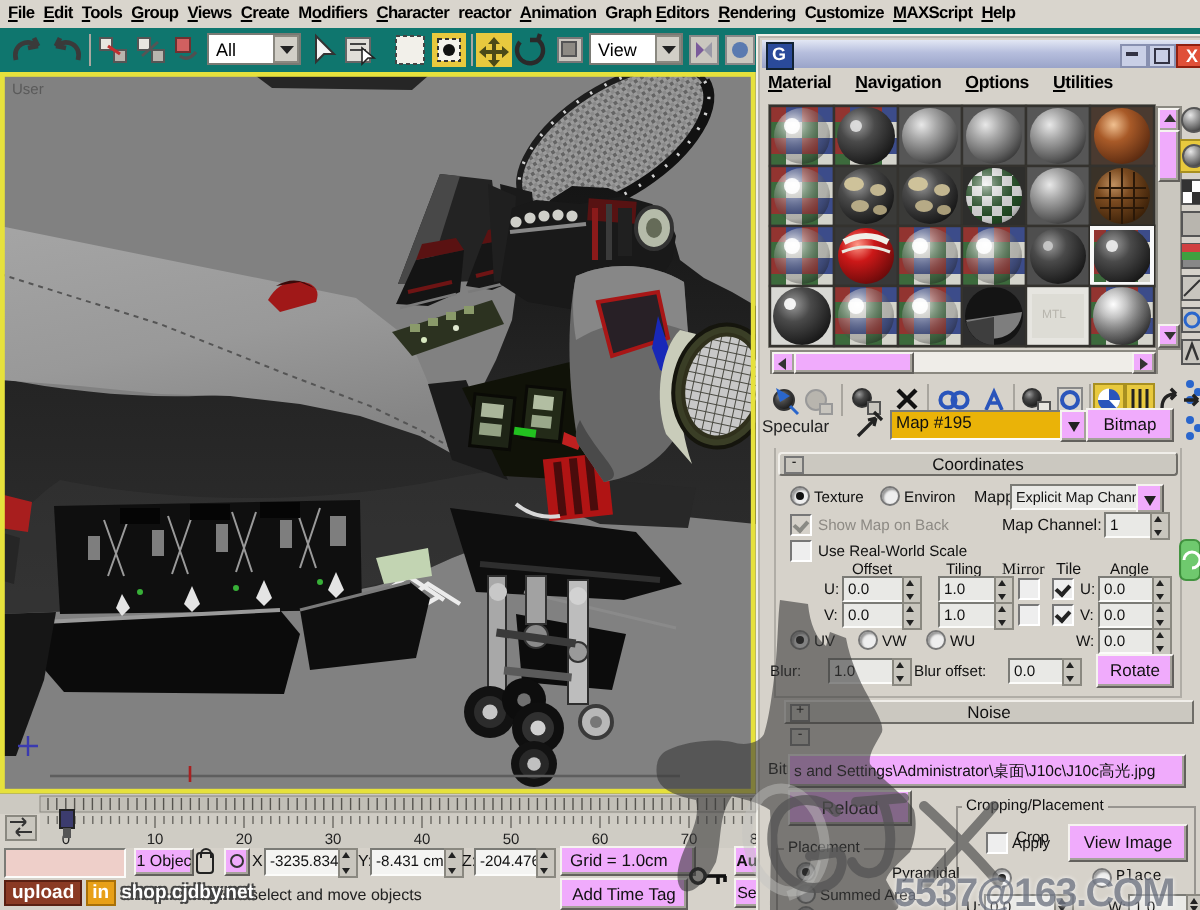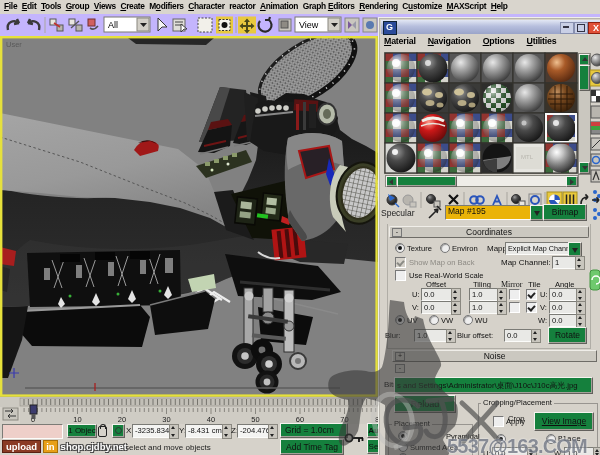--- a/index.html
+++ b/index.html
@@ -1,40 +1,40 @@
 <!DOCTYPE html>
 <html><head>
 <meta charset="utf-8">
 <style>
 html,body{margin:0;padding:0;}
 body{width:600px;height:455px;position:relative;background:#d6d2ca;font-family:"Liberation Sans",sans-serif;overflow:hidden;}
 .a{position:absolute;}
 .fld{position:absolute;background:#e9e9e6;border-top:1px solid #7b7b76;border-left:1px solid #7b7b76;border-bottom:1px solid #fcfcfa;border-right:1px solid #fcfcfa;font-size:7.6px;color:#111;line-height:9px;padding:1px 2px 0 2px;white-space:nowrap;overflow:hidden;}
-.btn{position:absolute;background:#15803d;border-top:1px solid #f5f3ef;border-left:1px solid #f5f3ef;border-bottom:1px solid #62605c;border-right:1px solid #62605c;box-shadow:inset -1px -1px 0 #a5a29a;font-size:8.5px;color:#111;text-align:center;white-space:nowrap;overflow:hidden;}
+.btn{position:absolute;background:#f0abfc;border-top:1px solid #f5f3ef;border-left:1px solid #f5f3ef;border-bottom:1px solid #62605c;border-right:1px solid #62605c;box-shadow:inset -1px -1px 0 #a5a29a;font-size:8.5px;color:#111;text-align:center;white-space:nowrap;overflow:hidden;}
 .bar{position:absolute;background:#cbc8c0;border-top:1px solid #f0eee9;border-left:1px solid #f0eee9;border-bottom:1px solid #6e6c67;border-right:1px solid #6e6c67;font-size:8.5px;color:#111;text-align:center;}
 .spn{position:absolute;width:8px;background:#c9c6be;border:1px solid #8a8880;}
 .spn:before{content:"";position:absolute;left:1px;top:1px;border-left:2.5px solid transparent;border-right:2.5px solid transparent;border-bottom:3.5px solid #222;}
 .spn:after{content:"";position:absolute;left:1px;bottom:1px;border-left:2.5px solid transparent;border-right:2.5px solid transparent;border-top:3.5px solid #222;}
 .cb{position:absolute;width:8.5px;height:8.5px;background:#eee;border-top:1px solid #777;border-left:1px solid #777;border-bottom:1px solid #fff;border-right:1px solid #fff;}
 .ck:before{content:"";position:absolute;left:1px;top:2px;width:5px;height:3px;border-left:2px solid #222;border-bottom:2px solid #222;transform:rotate(-48deg);}
 .ckg:before{border-color:#8a8a84;}
 .rd{position:absolute;width:8px;height:8px;border-radius:50%;background:#eee;border:1px solid #777;box-shadow:inset 1px 1px 1px #999;}
 .rdon:before{content:"";position:absolute;left:2px;top:2px;width:4px;height:4px;border-radius:50%;background:#111;}
 .lb{position:absolute;font-size:7.6px;color:#111;white-space:nowrap;}
 </style>
 </head>
 <body>
 
 <div class="a" style="left:0;top:0;width:600px;height:14px;background:#d9d5cd;border-bottom:1px solid #b8b5ad;">
 <div style="position:absolute;top:1px;left:4px;font-size:8.4px;font-weight:bold;color:#000;letter-spacing:-0.3px;white-space:nowrap;">
 <span style="margin-right:4.5px;"><u>F</u>ile</span><span style="margin-right:4.5px;"><u>E</u>dit</span><span style="margin-right:4.5px;"><u>T</u>ools</span><span style="margin-right:4.5px;"><u>G</u>roup</span><span style="margin-right:4.5px;"><u>V</u>iews</span><span style="margin-right:4.5px;"><u>C</u>reate</span><span style="margin-right:4.5px;">M<u>o</u>difiers</span><span style="margin-right:4.5px;"><u>C</u>haracter</span><span style="margin-right:4.5px;">reactor</span><span style="margin-right:4.5px;"><u>A</u>nimation</span><span style="margin-right:4.5px;">Graph <u>E</u>ditors</span><span style="margin-right:4.5px;"><u>R</u>endering</span><span style="margin-right:4.5px;">C<u>u</u>stomize</span><span style="margin-right:4.5px;"><u>M</u>AXScript</span><span style="margin-right:4.5px;"><u>H</u>elp</span>
 </div>
 </div>
 
-<div class="a" id="toolbar" style="left:0;top:14px;width:600px;height:22px;background:#c4b5fd;">
+<div class="a" id="toolbar" style="left:0;top:14px;width:600px;height:22px;background:#0f766e;">
 <svg class="a" style="left:0;top:0;" width="380" height="22" viewBox="0 0 380 22">
 
 <path d="M8,16 C6,8 14,5 19,9 l-2,-4 m2,4 l-5,1" fill="none" stroke="#3a3a3a" stroke-width="2.4"></path>
 <path d="M39,16 C41,8 33,5 28,9 l2,-4 m-2,4 l5,1" fill="none" stroke="#3a3a3a" stroke-width="2.4"></path>
 <line x1="45" y1="3" x2="45" y2="19" stroke="#aaa7a0" stroke-width="1"></line>
 
 <rect x="50" y="5" width="6" height="6" fill="#e8e6e0" stroke="#555"></rect>
       <rect x="57" y="11" width="6" height="6" fill="#b8b5ae" stroke="#555"></rect>
       <line x1="54" y1="9" x2="60" y2="13" stroke="#c03030" stroke-width="1.6"></line>
 <rect x="69" y="5" width="6" height="6" fill="#e8e6e0" stroke="#555"></rect>
@@ -887,21 +887,21 @@
 
 <div class="lb" style="left:5px;top:362px;font-size:8px;">Bitmap:</div>
 <div class="btn" style="left:15px;top:359px;width:195px;height:15px;font-size:7.8px;line-height:15px;text-align:left;padding-left:2px;">s and Settings\Administrator\桌面\J10c\J10c高光.jpg</div>
 
 <div class="btn" style="left:15px;top:377px;width:60px;height:16px;line-height:16px;font-size:9px;">Reload</div>
 
 <div class="a" style="left:99px;top:385px;width:118px;height:53px;border:1px solid #989590;border-bottom:none;"></div>
 <div class="lb" style="left:102px;top:380px;background:#d6d2ca;padding:0 2px;">Cropping/Placement</div>
 <div class="cb" style="left:114px;top:398px;"></div>
     <div class="lb" style="left:127px;top:399px;">Apply</div>
-<div class="btn" style="left:155px;top:394px;width:58px;height:17px;line-height:17px;text-decoration:underline;">View Image</div>
+<div class="btn" style="left:155px;top:394px;width:58px;height:17px;line-height:17px;">View Image</div>
 <div class="rd rdon" style="left:117px;top:416px;"></div>
     <div class="lb" style="left:129px;top:396px;">Crop</div>
 <div class="rd" style="left:167px;top:416px;"></div>
     <div class="lb" style="left:179px;top:417px;font-family:Liberation Mono, monospace;">Place</div>
 <div class="lb" style="left:104px;top:431px;">U:</div>
 <div class="fld" style="left:113px;top:429px;width:34px;height:9px;">0.0</div>
     <div class="spn" style="left:148px;top:429px;height:9px;"></div>
 <div class="lb" style="left:175px;top:431px;">W:</div>
 <div class="fld" style="left:185px;top:429px;width:28px;height:9px;">1.0</div>
     <div class="spn" style="left:214px;top:429px;height:9px;"></div>

